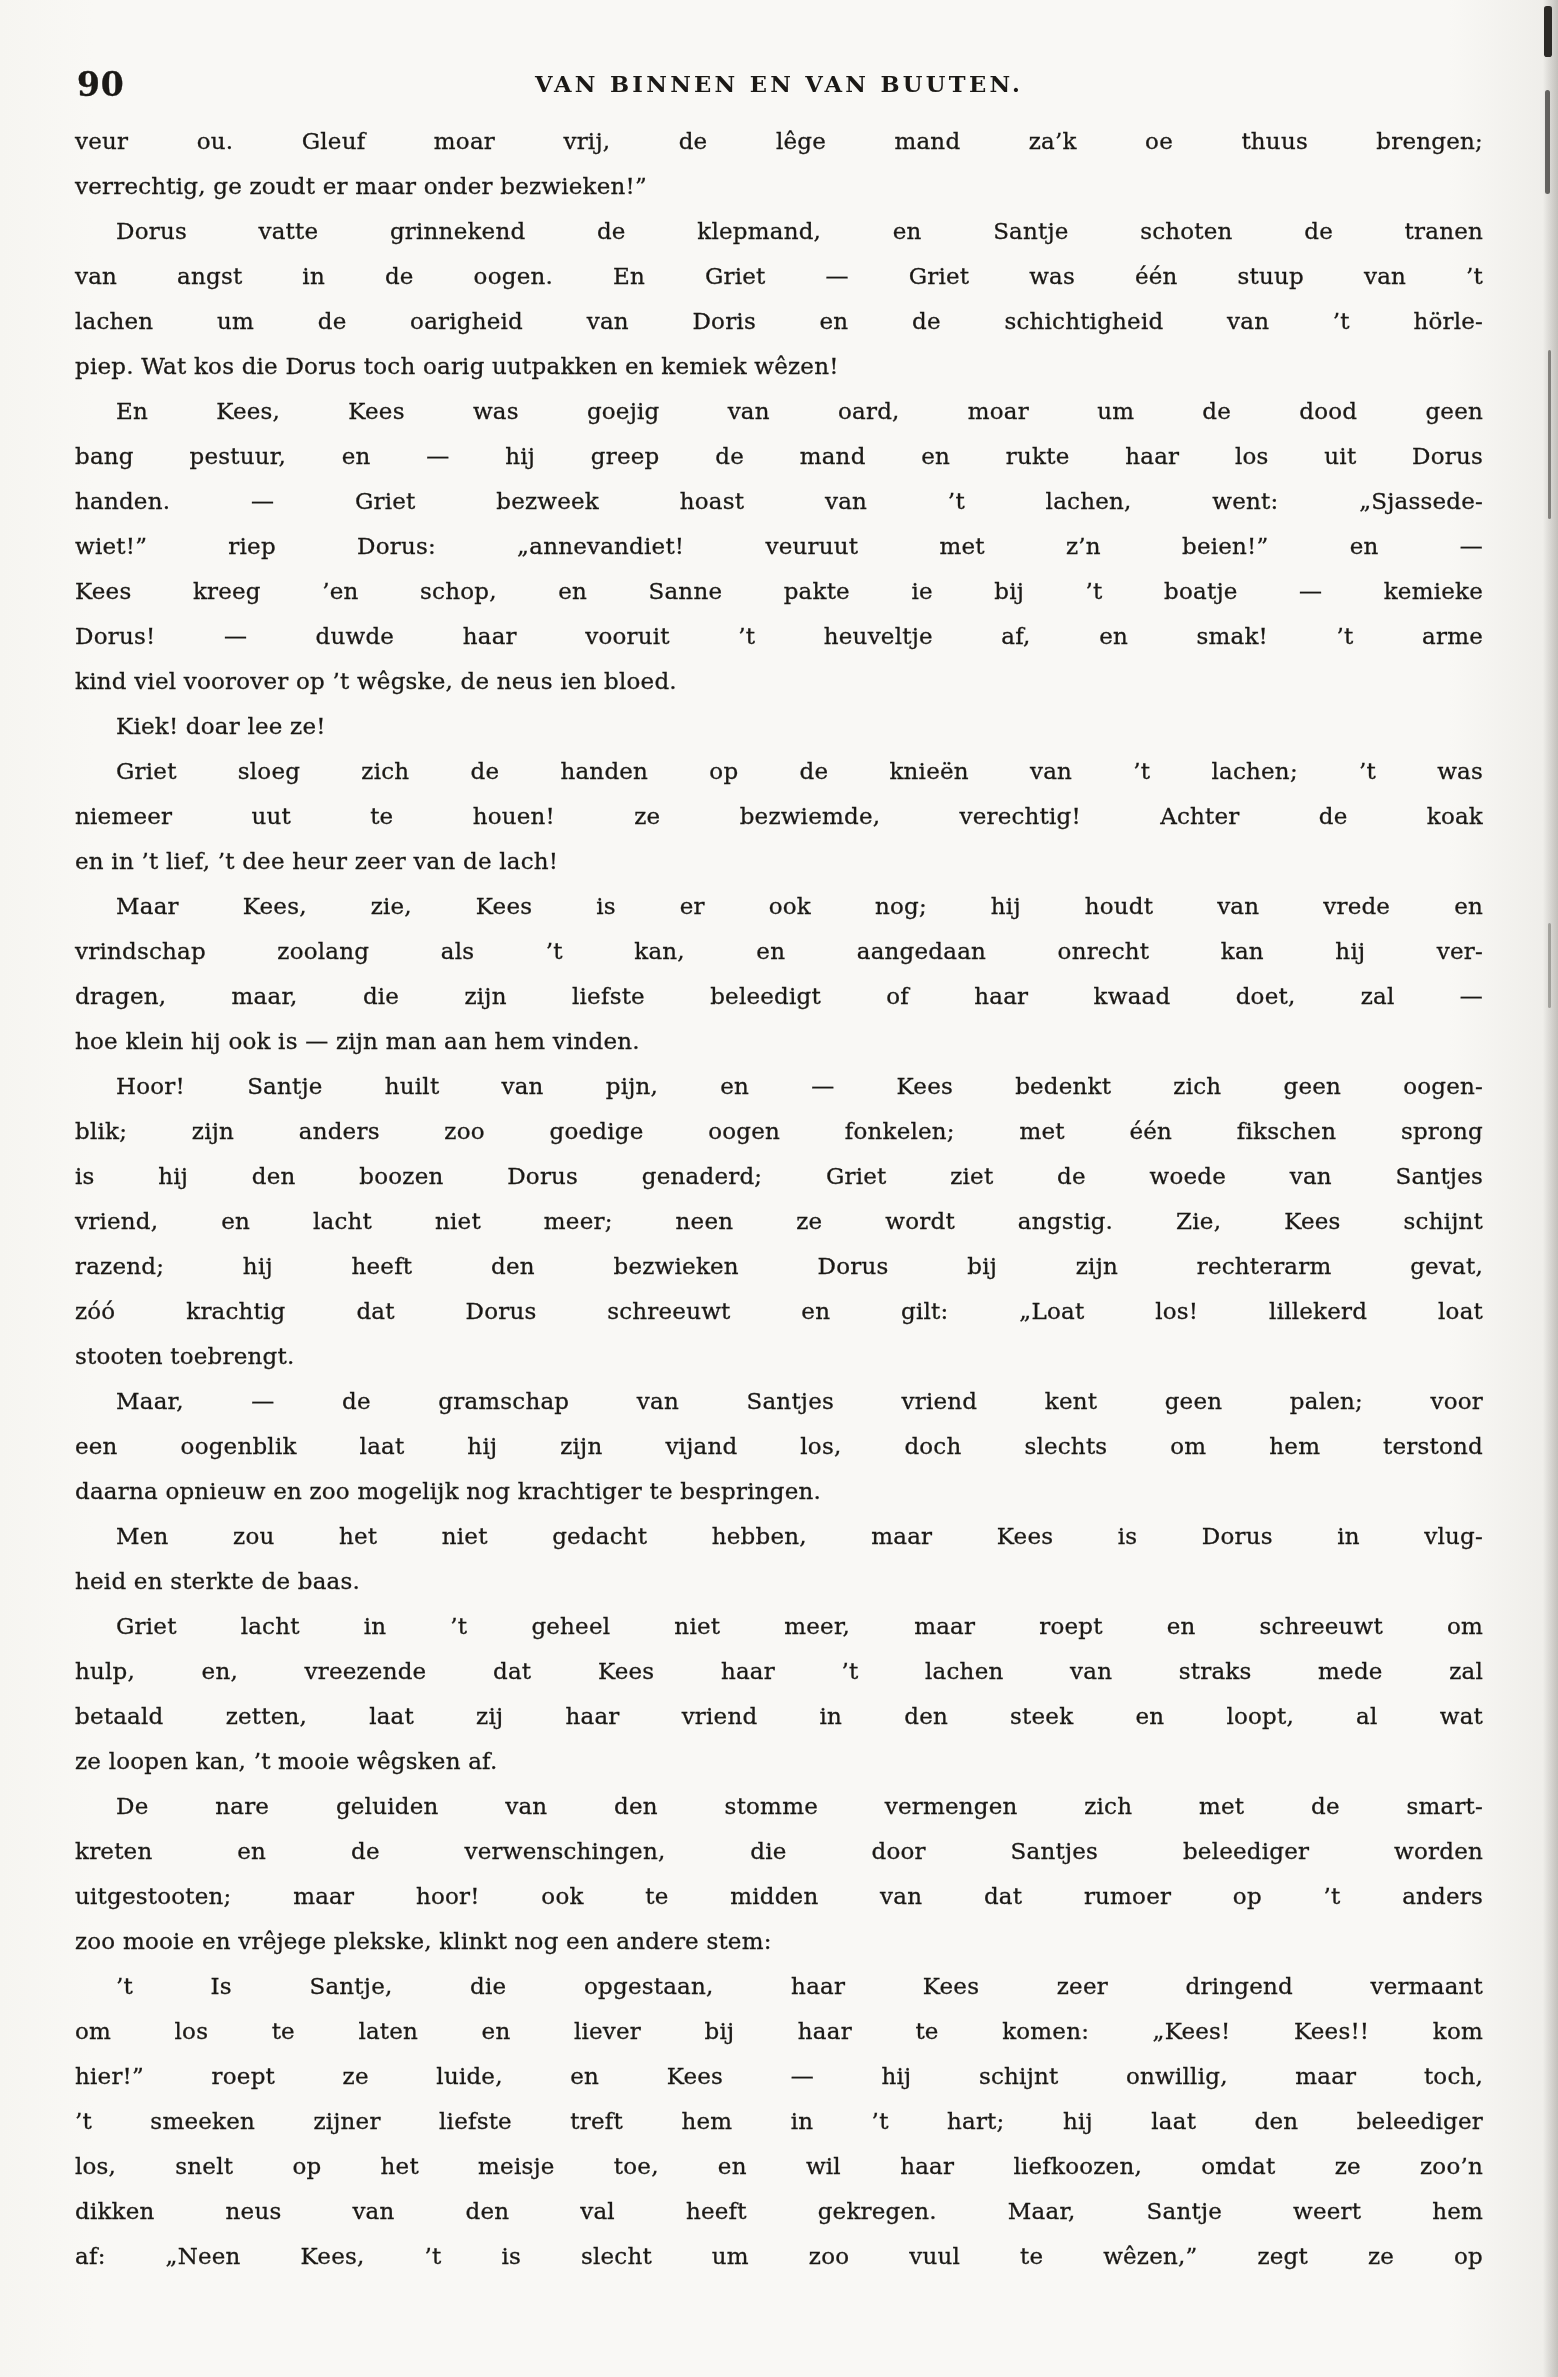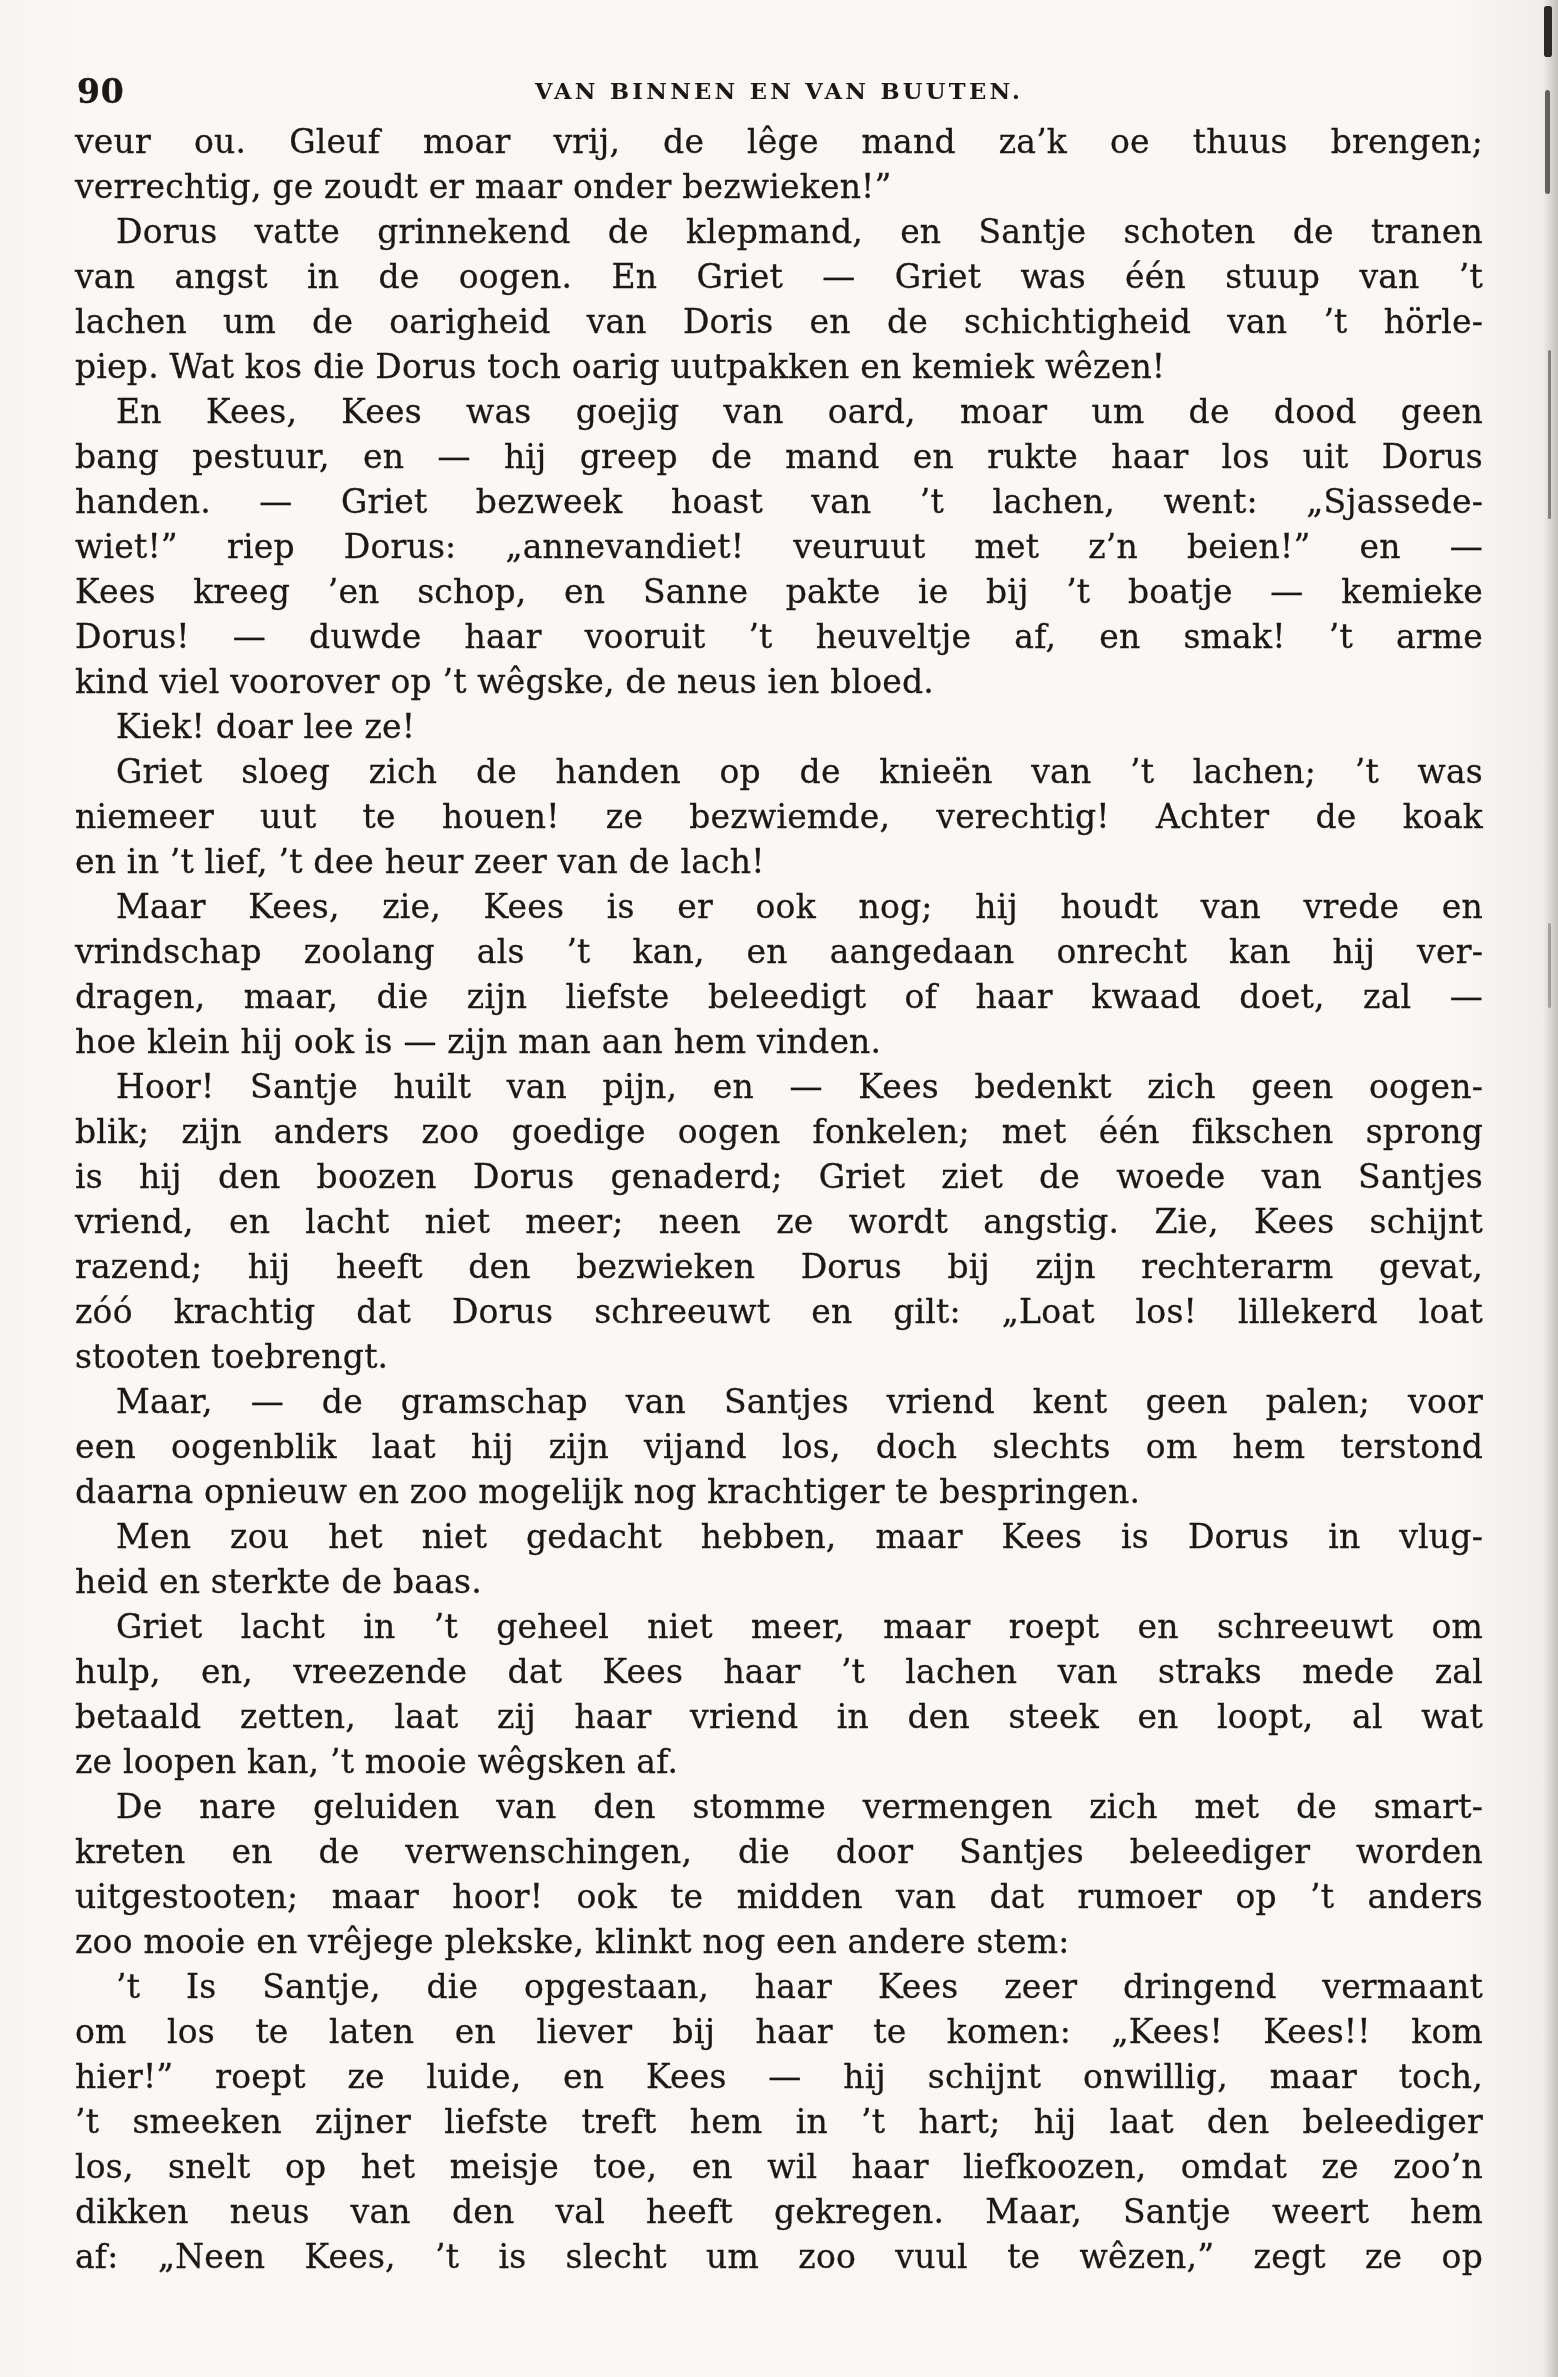--- a/index.html
+++ b/index.html
@@ -12,21 +12,21 @@
   .page {
     position: relative;
     width: 1558px;
     height: 2378px;
     background: linear-gradient(90deg, #f6f5f1 0%, #f9f8f5 6%, #f9f8f5 93%, #efeeea 99%, #e2e0db 100%);
     color: #1b1916;
     overflow: hidden;
   }
   .running-head {
     position: absolute;
-    top: 76px;
+    top: 69px;
     left: 75px;
     width: 1408px;
     height: 41px;
   }
   .page-num {
     position: absolute;
     left: 1.9px;
     top: -3.8px;
     font-size: 33px;
     font-weight: bold;
@@ -43,21 +43,21 @@
     font-weight: bold;
     letter-spacing: 3.3px;
   }
   .body-text {
     position: absolute;
     top: 119px;
     left: 75px;
     width: 1408px;
   }
   .line {
-    font-size: 33px;
+    font-size: 23px;
     line-height: 45px;
     height: 45px;
     white-space: normal;
     text-align: justify;
     text-align-last: justify;
     -webkit-text-stroke: 0.3px currentColor;
     letter-spacing: 0.2px;
   }
   .line.indent { text-indent: 41px; }
   .line.para-end {

